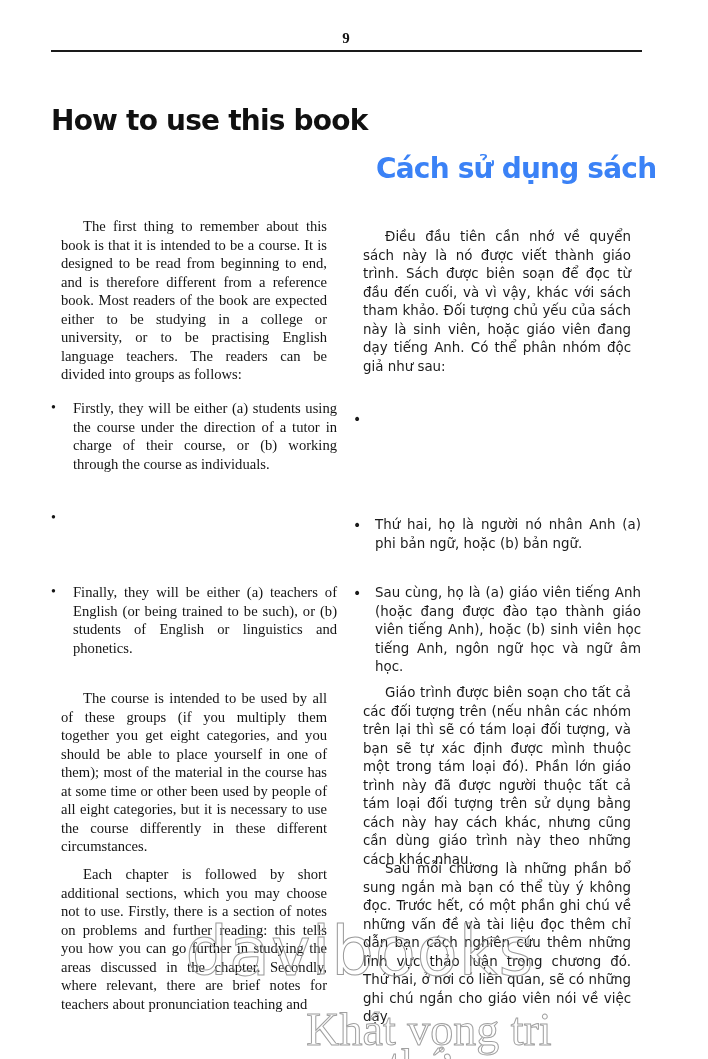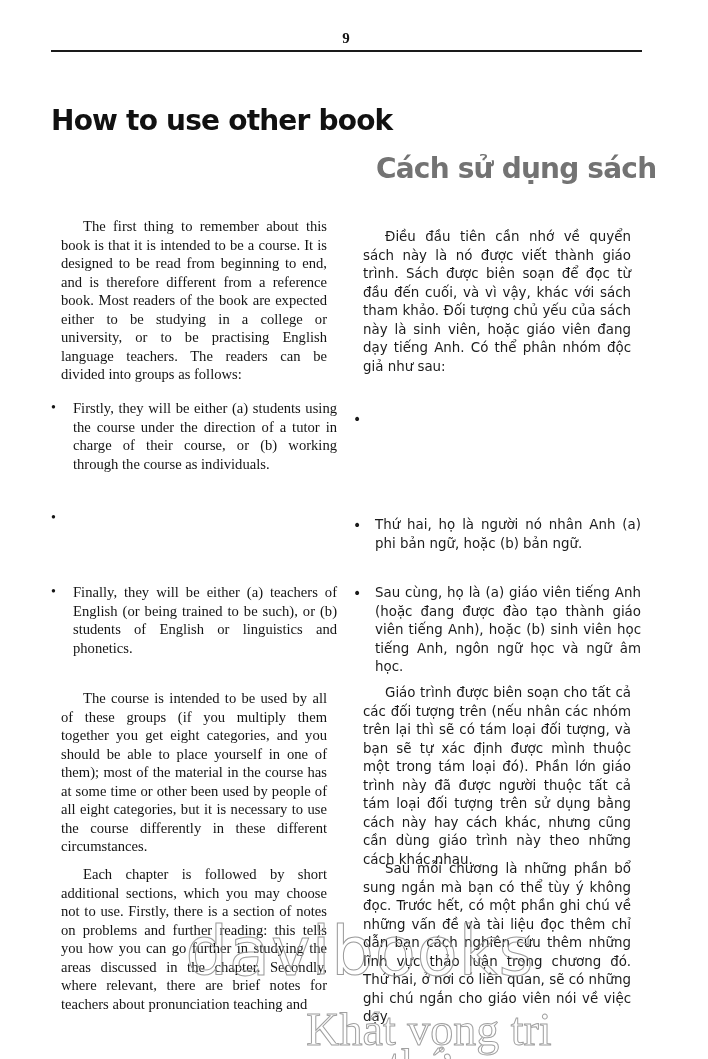--- a/index.html
+++ b/index.html
@@ -15,21 +15,21 @@
       position: absolute; left: 51px; top: 50px; width: 591px; height: 2px; background: #1a1a1a;
     }
     .title-en {
       position: absolute; left: 51px; top: 104px;
       font-family: "DejaVu Sans", sans-serif; font-weight: bold; font-size: 28px; letter-spacing: -0.8px;
       color: #111;
     }
     .title-vi {
       position: absolute; left: 376px; top: 152px;
       font-family: "DejaVu Sans", sans-serif; font-weight: bold; font-size: 28px; letter-spacing: -0.8px;
-      color: #737373;
+      color: #3b82f6;
     }
     .col-en {
       position: absolute; left: 51px; top: 207px; width: 286px;
       font-family: "Liberation Serif", serif; font-size: 14.6px; line-height: 18.5px;
       text-align: justify;
     }
     .col-vi {
       position: absolute; left: 353px; top: 218px; width: 288px;
       font-family: "DejaVu Sans", sans-serif; font-size: 13.4px; line-height: 18.5px;
       text-align: justify; color: #1b1b1b;
@@ -64,21 +64,21 @@
       font-family: Liberation Serif, serif; font-size: 46px; line-height: 36px;
       color: transparent; -webkit-text-stroke: 1px #a0a0a0;
     }
   </style>
 </head>
 <body>
 
 <div class="page-number">9</div>
 <div class="header-rule"></div>
 
-<h1 class="title-en" style="margin:0">How to use other book</h1>
+<h1 class="title-en" style="margin:0">How to use this book</h1>
 <h1 class="title-vi" style="margin:0">Cách sử dụng sách</h1>
 
 <div class="col-en">
   <p class="intro">The first thing to remember about this book is that it is intended to be a course. It is designed to be read from beginning to end, and is therefore different from a reference book. Most readers of the book are expected either to be studying in a college or university, or to be practising English language teachers. The readers can be divided into groups as follows:</p>
   <ul>
     <li class="li1">
       <span class="bullet">•</span>
       <span>Firstly, they will be either (a) students using the course under the direction of a tutor in charge of their course, or (b) working through the course as individuals.</span>
     </li>
     <li class="li2">

